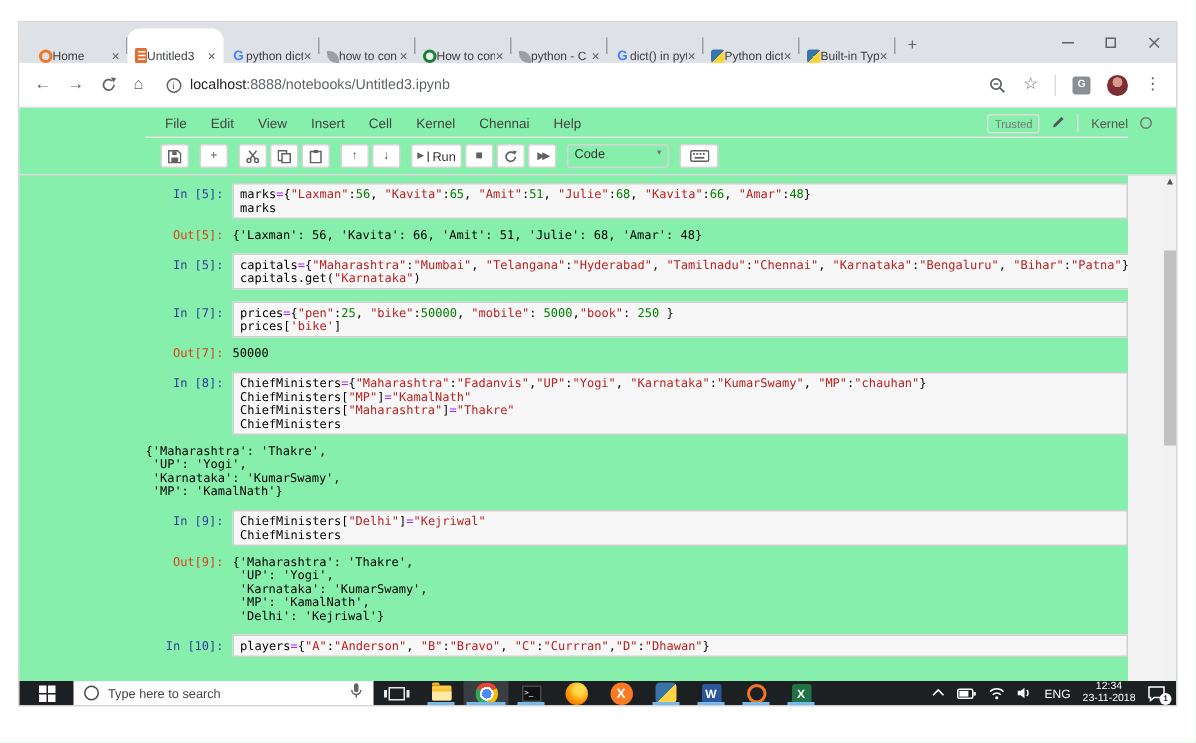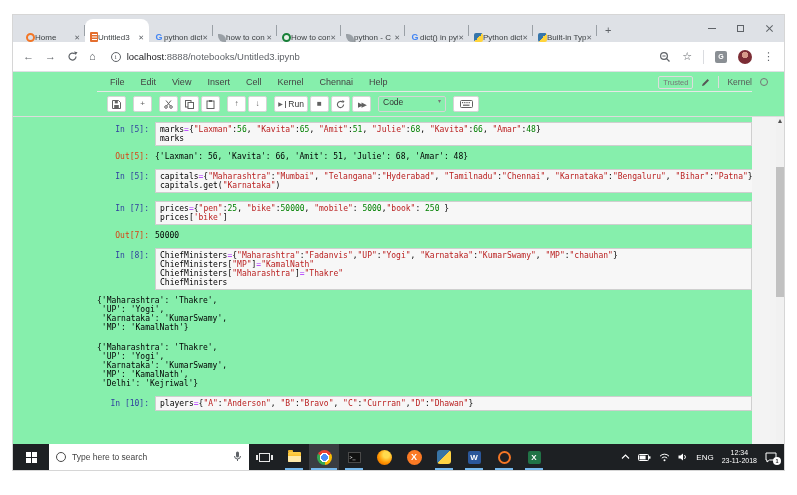--- a/index.html
+++ b/index.html
@@ -82,21 +82,21 @@
   .outrow { margin-top:3px; }
   .outtext { flex:1; padding-top:3px; }
   .tk-s { color:#BA2121; } .tk-n { color:#008000; } .tk-o { color:#AA22FF; }
 
   .gutter { position:absolute; top:45px; right:8px; width:24px; bottom:0; background:#f3f3f3; }
   .sbar { position:absolute; top:45px; right:0; width:8px; bottom:0; background:#f1f1f1; }
   .sb-up { position:absolute; top:2px; left:1.5px; width:0; height:0; border-left:2.5px solid transparent; border-right:2.5px solid transparent; border-bottom:4px solid #505050; }
   .sb-thumb { position:absolute; top:50px; left:0; width:8px; height:130px; background:#c1c1c1; }
 
   
-  .taskbar { height:26px; background:#1d2023; display:flex; align-items:stretch; flex:none; }
+  .taskbar { height:16px; background:#1d2023; display:flex; align-items:stretch; flex:none; }
   .startbtn { width:36px; display:flex; align-items:center; justify-content:center; }
   .ic-start { width:11px; height:11px; position:relative; }
   .ic-start::before { content:""; position:absolute; width:5px; height:5px; background:#fff; box-shadow:6px 0 0 #fff, 0 6px 0 #fff, 6px 6px 0 #fff; }
   .searchbox { width:200px; background:#fff; display:flex; align-items:center; gap:6px; padding:0 7px; }
   .cortana-ring { width:10px; height:10px; border:1.5px solid #4a4a4a; border-radius:50%; flex:none; }
   .searchbox input { flex:1; border:none; outline:none; background:transparent; font-size:8.5px; color:#333; font-family:"Liberation Sans",sans-serif; min-width:0; }
   .searchbox input::placeholder { color:#444; opacity:1; }
   .tile { width:30px; display:flex; align-items:center; justify-content:center; position:relative; }
   .tile.active { background:#3a3d41; }
   .tile.running::before { content:""; position:absolute; bottom:0; left:6px; right:6px; height:2px; background:#76b9ed; }
@@ -377,21 +377,29 @@
             <div class="crow outrow">
               <div class="outtext">
                 <pre>{'Maharashtra': 'Thakre',
  'UP': 'Yogi',
  'Karnataka': 'KumarSwamy',
  'MP': 'KamalNath'}</pre>
               </div>
             </div>
           </div>
           <div class="cell">
+            <div class="crow">
+              <div class="prompt in-p">In [9]:</div>
+              <div class="codebox">
+                <pre><span class="tk-p">ChiefMinisters[</span><span class="tk-s">"Delhi"</span><span class="tk-p">]</span><span class="tk-o">=</span><span class="tk-s">"Kejriwal"</span>
+<span class="tk-p">ChiefMinisters</span></pre>
+              </div>
+            </div>
             <div class="crow outrow">
+              <div class="prompt out-p">Out[9]:</div>
               <div class="outtext">
                 <pre>{'Maharashtra': 'Thakre',
  'UP': 'Yogi',
  'Karnataka': 'KumarSwamy',
  'MP': 'KamalNath',
  'Delhi': 'Kejriwal'}</pre>
               </div>
             </div>
           </div>
           <div class="cell">

